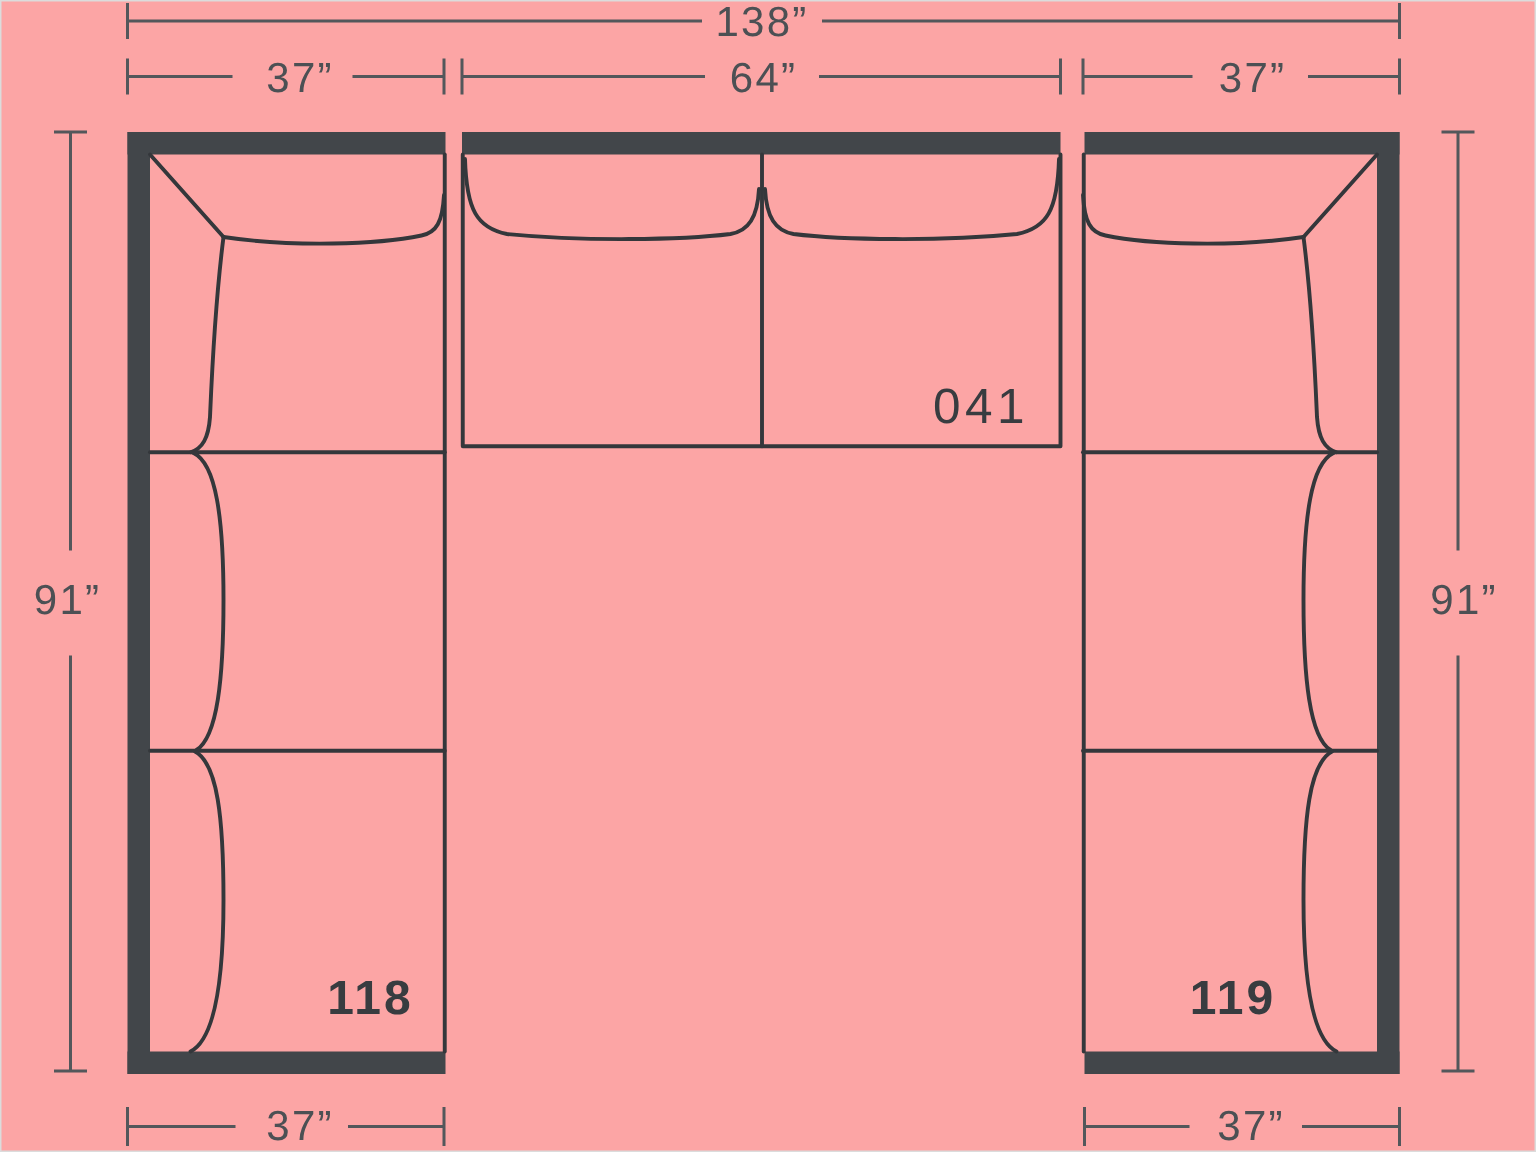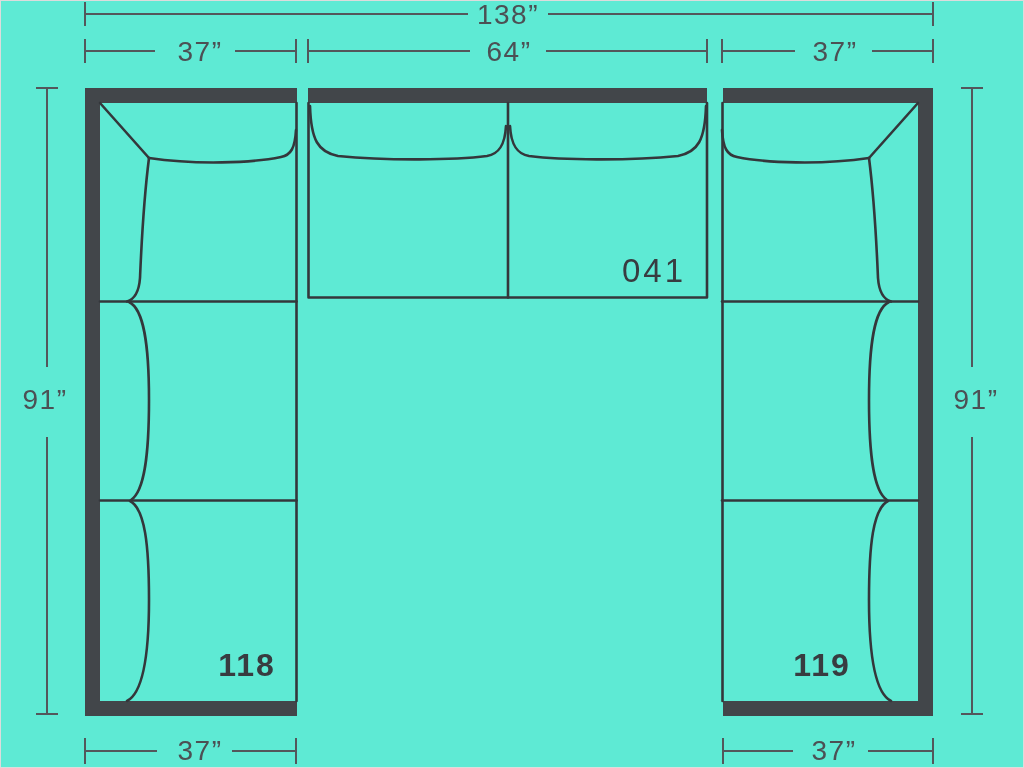--- a/index.html
+++ b/index.html
@@ -5,21 +5,21 @@
   html, body {
     margin: 0;
     padding: 0;
     background: #ffffff;
     font-family: "Liberation Sans", sans-serif;
   }
   #canvas {
     position: relative;
     width: 1024px;
     height: 768px;
-    background: #5eead4;
+    background: #fca5a5;
     box-shadow: inset 0 0 0 1px #dcdcdc;
     overflow: hidden;
   }
   #canvas svg {
     position: absolute;
     top: 0;
     left: 0;
     display: block;
   }
   .bar { fill: #42464a; stroke: none; }

